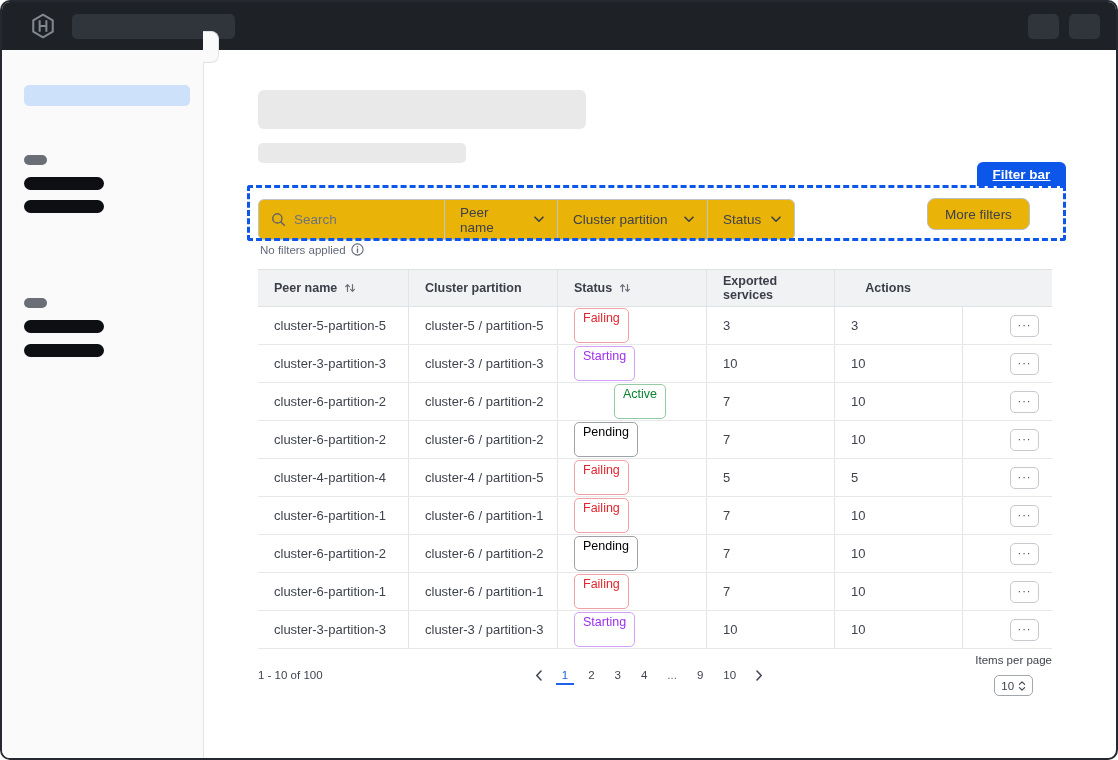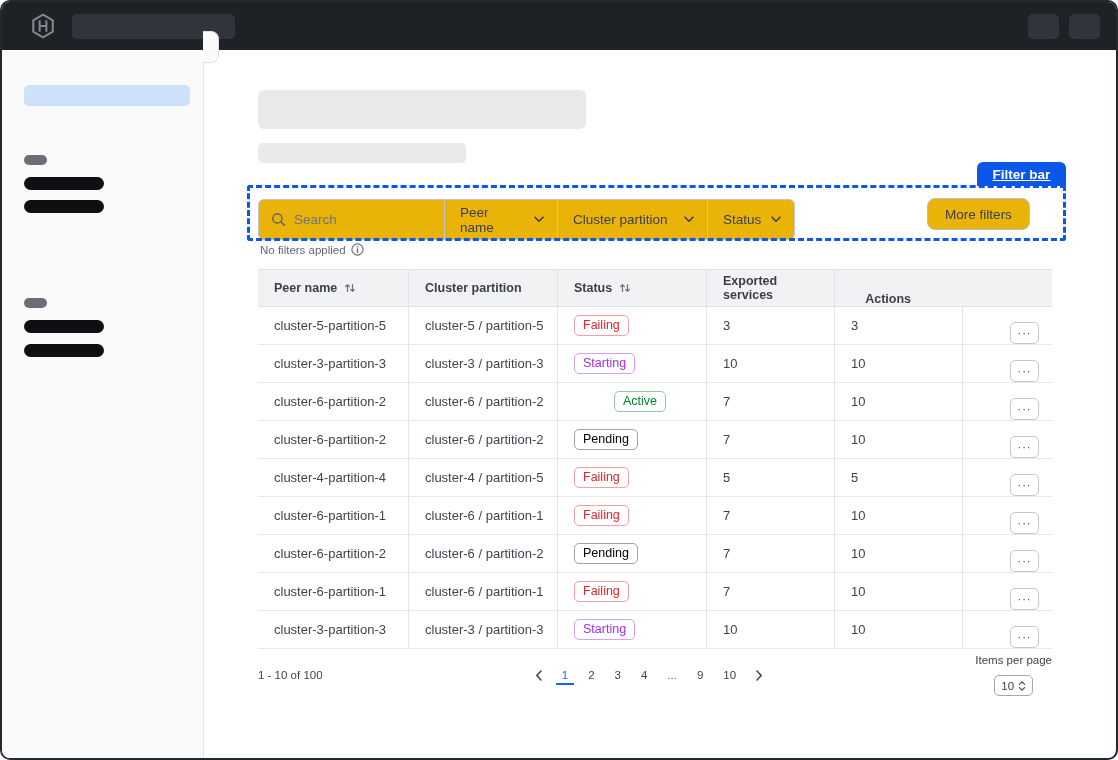--- a/index.html
+++ b/index.html
@@ -83,25 +83,25 @@
     display: flex; height: 38px; background: #f1f2f3;
     border-top: 1px solid #dfe1e4; border-bottom: 1px solid #dfe1e4;
     font-size: 12.5px; font-weight: bold; color: #3b3f4a;
   }
   .trow { display: flex; height: 38px; border-bottom: 1px solid #e7e8ea; background: #ffffff; }
   .th, .td { display: flex; align-items: center; padding: 0 10px 0 16px; }
   .th { gap: 7px; }
   .thead > div:not(:last-child), .trow > div:not(:last-child) { border-right: 1px solid #e2e4e7; }
   .c0 { width: 151px; } .c1 { width: 149px; } .c2 { width: 149px; }
   .c3 { width: 128px; } .c4 { width: 128px; }
-  .c5 { width: 89px; justify-content: flex-end; padding-right: 13px; align-items: flex-end; }
+  .c5 { width: 89px; justify-content: flex-end; padding-right: 13px; }
   .td { font-size: 13px; color: #3f434e; }
   .badge {
     display: inline-block; border: 1px solid; border-radius: 5px;
-    padding: 2px 8px 2px; font-size: 12.5px; line-height: 1.25; background: #ffffff;
+    padding: 2px 8px 16px; font-size: 12.5px; line-height: 1.25; background: #ffffff;
   }
   .badge-failing  { color: #e5252d; border-color: #f2a0a4; }
   .badge-starting { color: #9e2ff0; border-color: #d3a2f8; }
   .badge-active   { color: #08822e; border-color: #93c9a4; margin-left: 40px; }
   .badge-pending  { color: #000000; border-color: #9fa2a9; }
   .ellipsis-btn {
     width: 29px; height: 22px; background: #ffffff; border: 1px solid #c6c9ce;
     border-radius: 5px; color: #44474f; font-size: 11px; letter-spacing: 1px;
     line-height: 1; cursor: pointer; font-family: inherit;
   }

